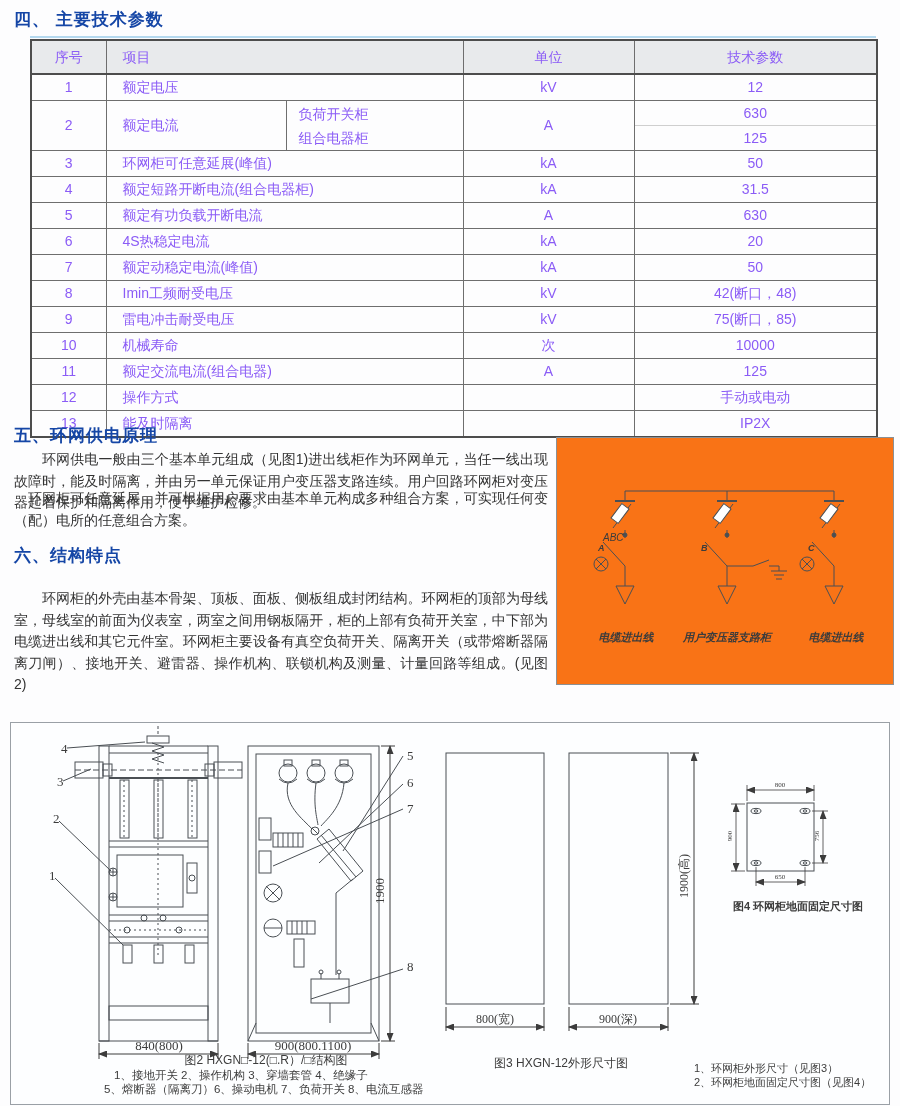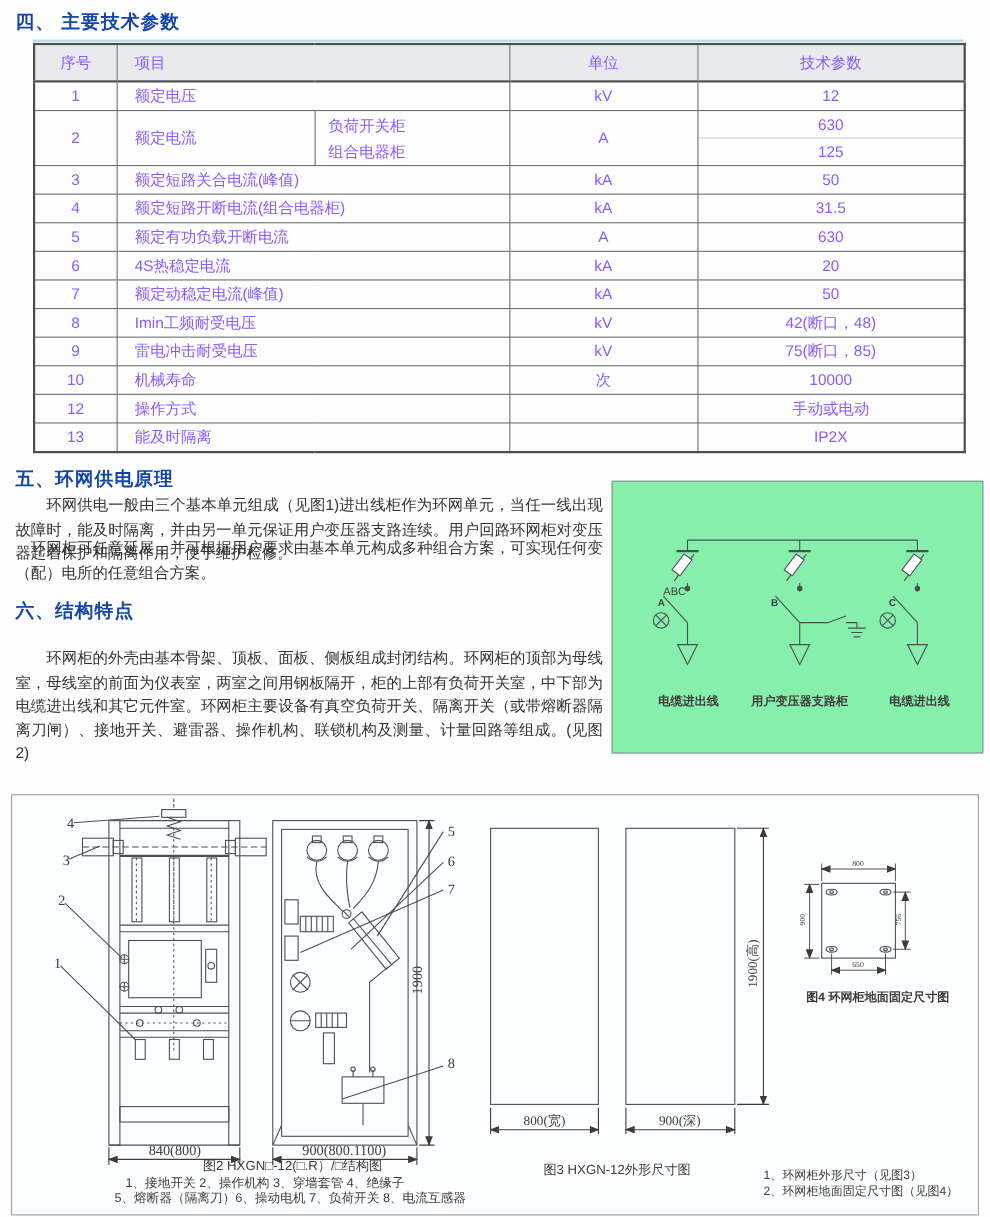--- a/index.html
+++ b/index.html
@@ -40,21 +40,21 @@
   
   .body-text{
     position:absolute;left:14px;width:534px;margin:0;
     font-size:14px;line-height:21.5px;text-align:justify;color:#333;
   }
   .ind2{text-indent:2em;}
   .ind1{text-indent:1em;}
   
   .fig1-box{
     position:absolute;left:556px;top:437px;width:336px;height:246px;
-    border:1px solid #8b9094;background:#86efac;
+    border:1px solid #8b9094;background:#f97316;font-style:italic;
   }
   
   .panel{
     position:absolute;left:10px;top:722px;width:878px;height:381px;
     border:1px solid #9aa0a6;background:#fdfeff;
   }
   svg{display:block;}
   svg text{font-family:"Liberation Serif","DejaVu Serif",serif;fill:#3c3c3c;}
   svg text.sans{font-family:"Liberation Sans","DejaVu Sans",sans-serif;}
 </style>
@@ -96,21 +96,21 @@
             <div>组合电器柜</div>
           </td>
           <td class="c-unit">A</td>
           <td class="c-val">
             <div>630</div>
             <div class="vsplit">125</div>
           </td>
         </tr>
         <tr>
           <td class="c-no">3</td>
-          <td class="c-item" colspan="2">额定短路关合电流(峰值)</td>
+          <td class="c-item" colspan="2">环网柜可任意延展(峰值)</td>
           <td class="c-unit">kA</td>
           <td class="c-val">50</td>
         </tr>
         <tr>
           <td class="c-no">4</td>
           <td class="c-item" colspan="2">额定短路开断电流(组合电器柜)</td>
           <td class="c-unit">kA</td>
           <td class="c-val">31.5</td>
         </tr>
         <tr>
@@ -141,20 +141,26 @@
           <td class="c-no">9</td>
           <td class="c-item" colspan="2">雷电冲击耐受电压</td>
           <td class="c-unit">kV</td>
           <td class="c-val">75(断口，85)</td>
         </tr>
         <tr>
           <td class="c-no">10</td>
           <td class="c-item" colspan="2">机械寿命</td>
           <td class="c-unit">次</td>
           <td class="c-val">10000</td>
+        </tr>
+        <tr>
+          <td class="c-no">11</td>
+          <td class="c-item" colspan="2">额定交流电流(组合电器)</td>
+          <td class="c-unit">A</td>
+          <td class="c-val">125</td>
         </tr>
         <tr>
           <td class="c-no">12</td>
           <td class="c-item" colspan="2">操作方式</td>
           <td class="c-unit"></td>
           <td class="c-val">手动或电动</td>
         </tr>
         <tr>
           <td class="c-no">13</td>
           <td class="c-item" colspan="2">能及时隔离</td>

